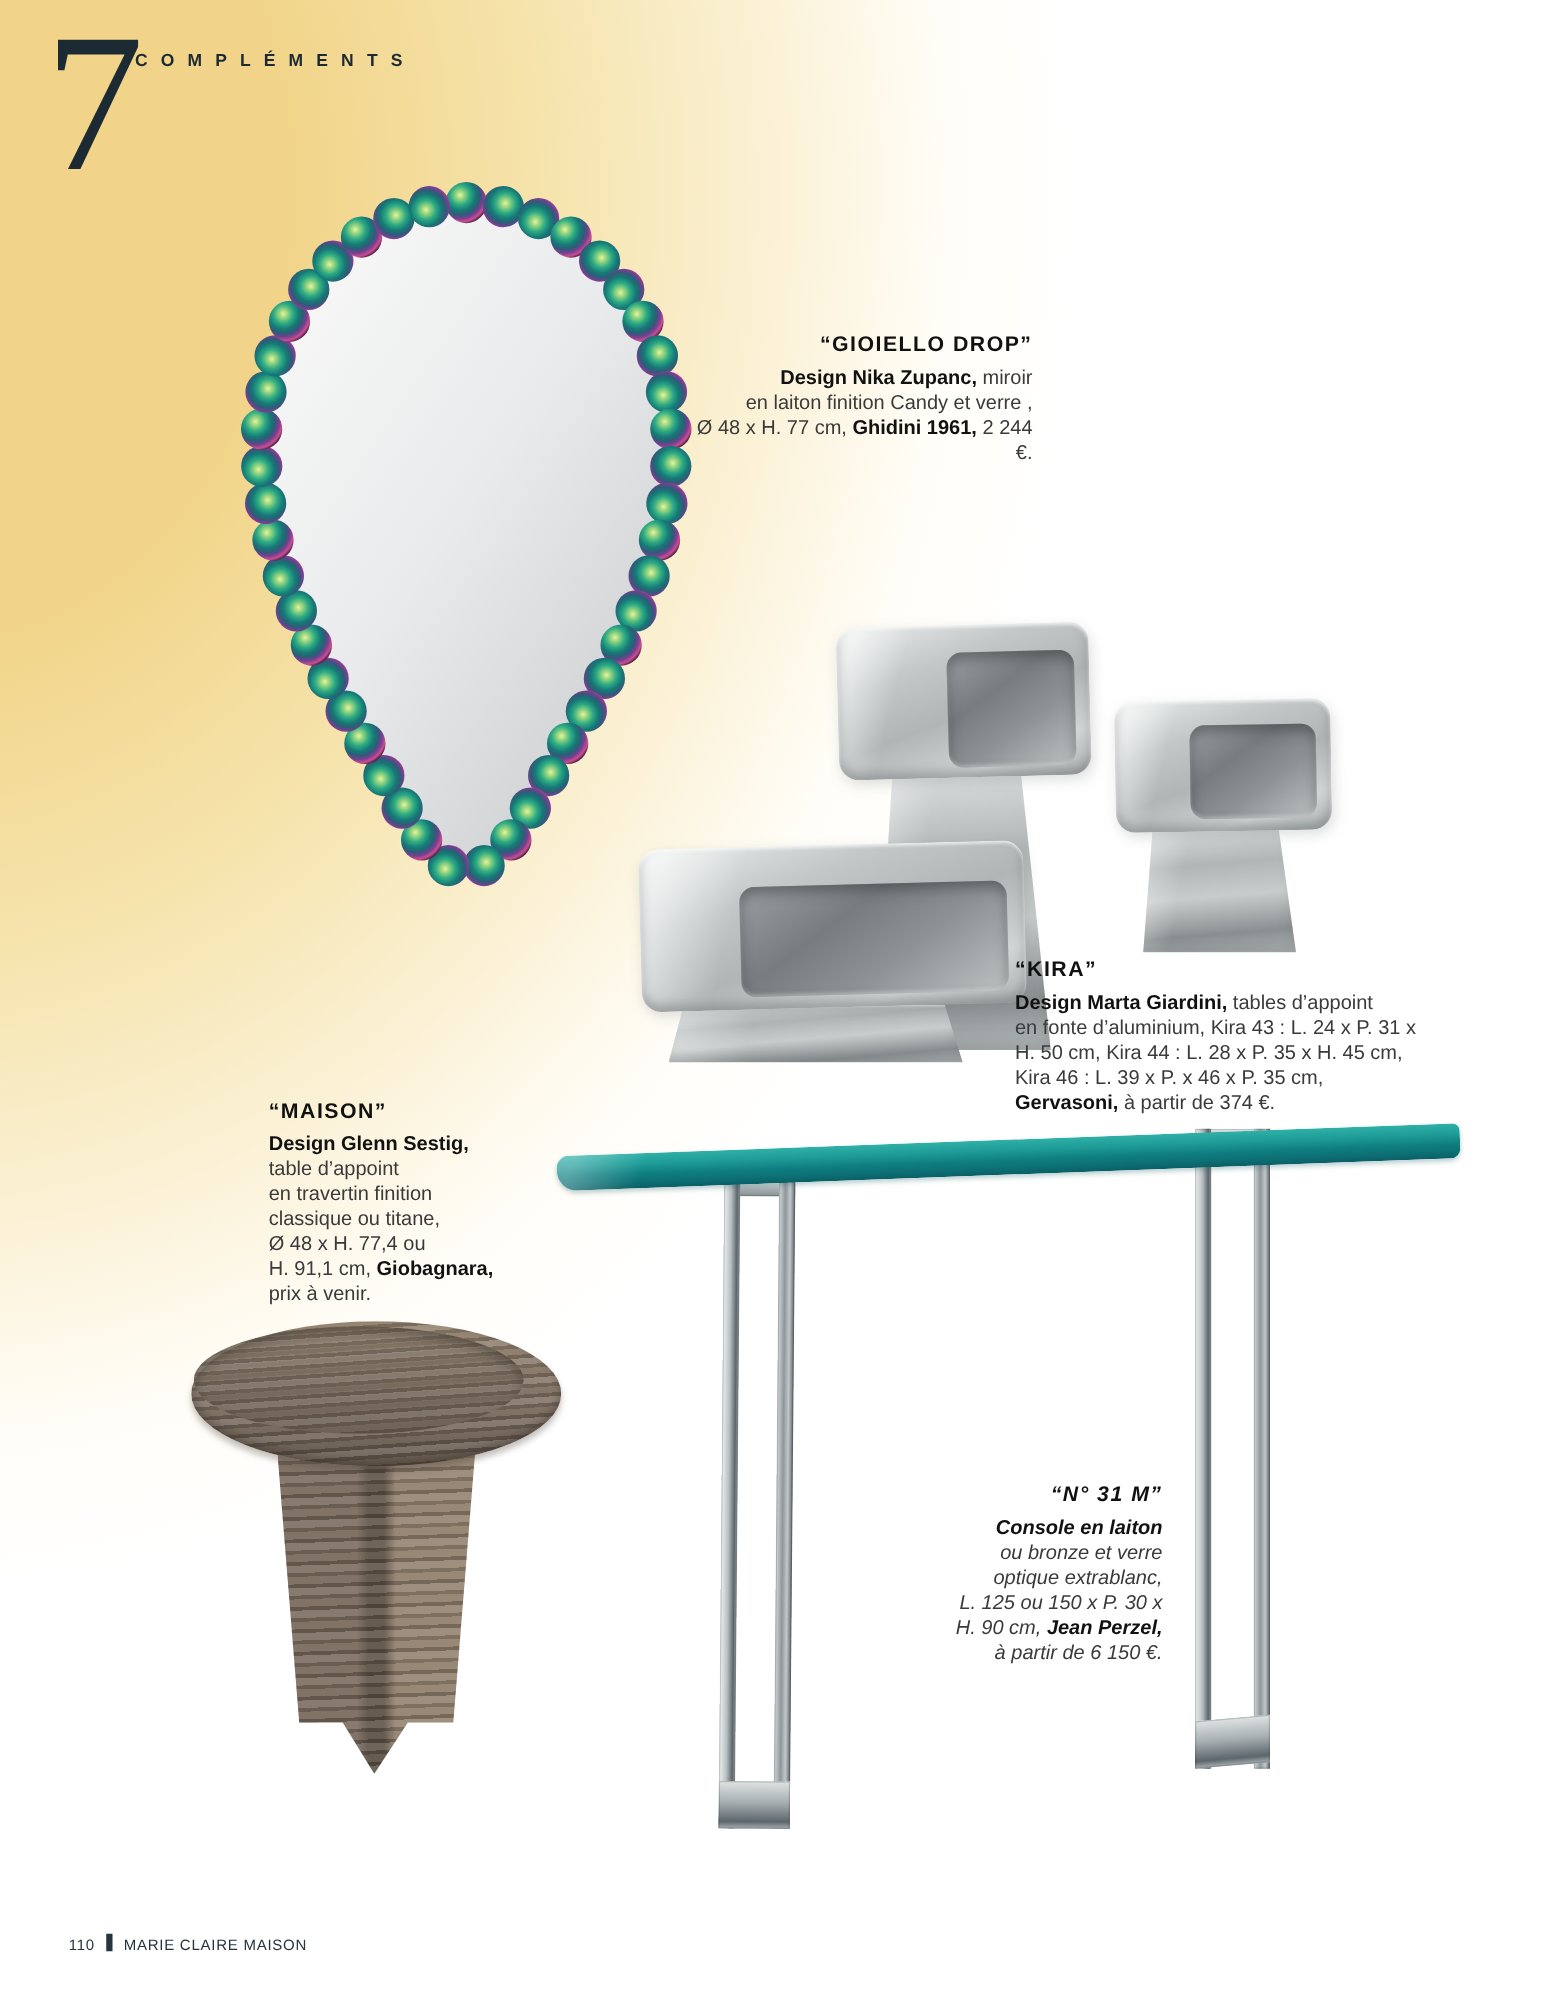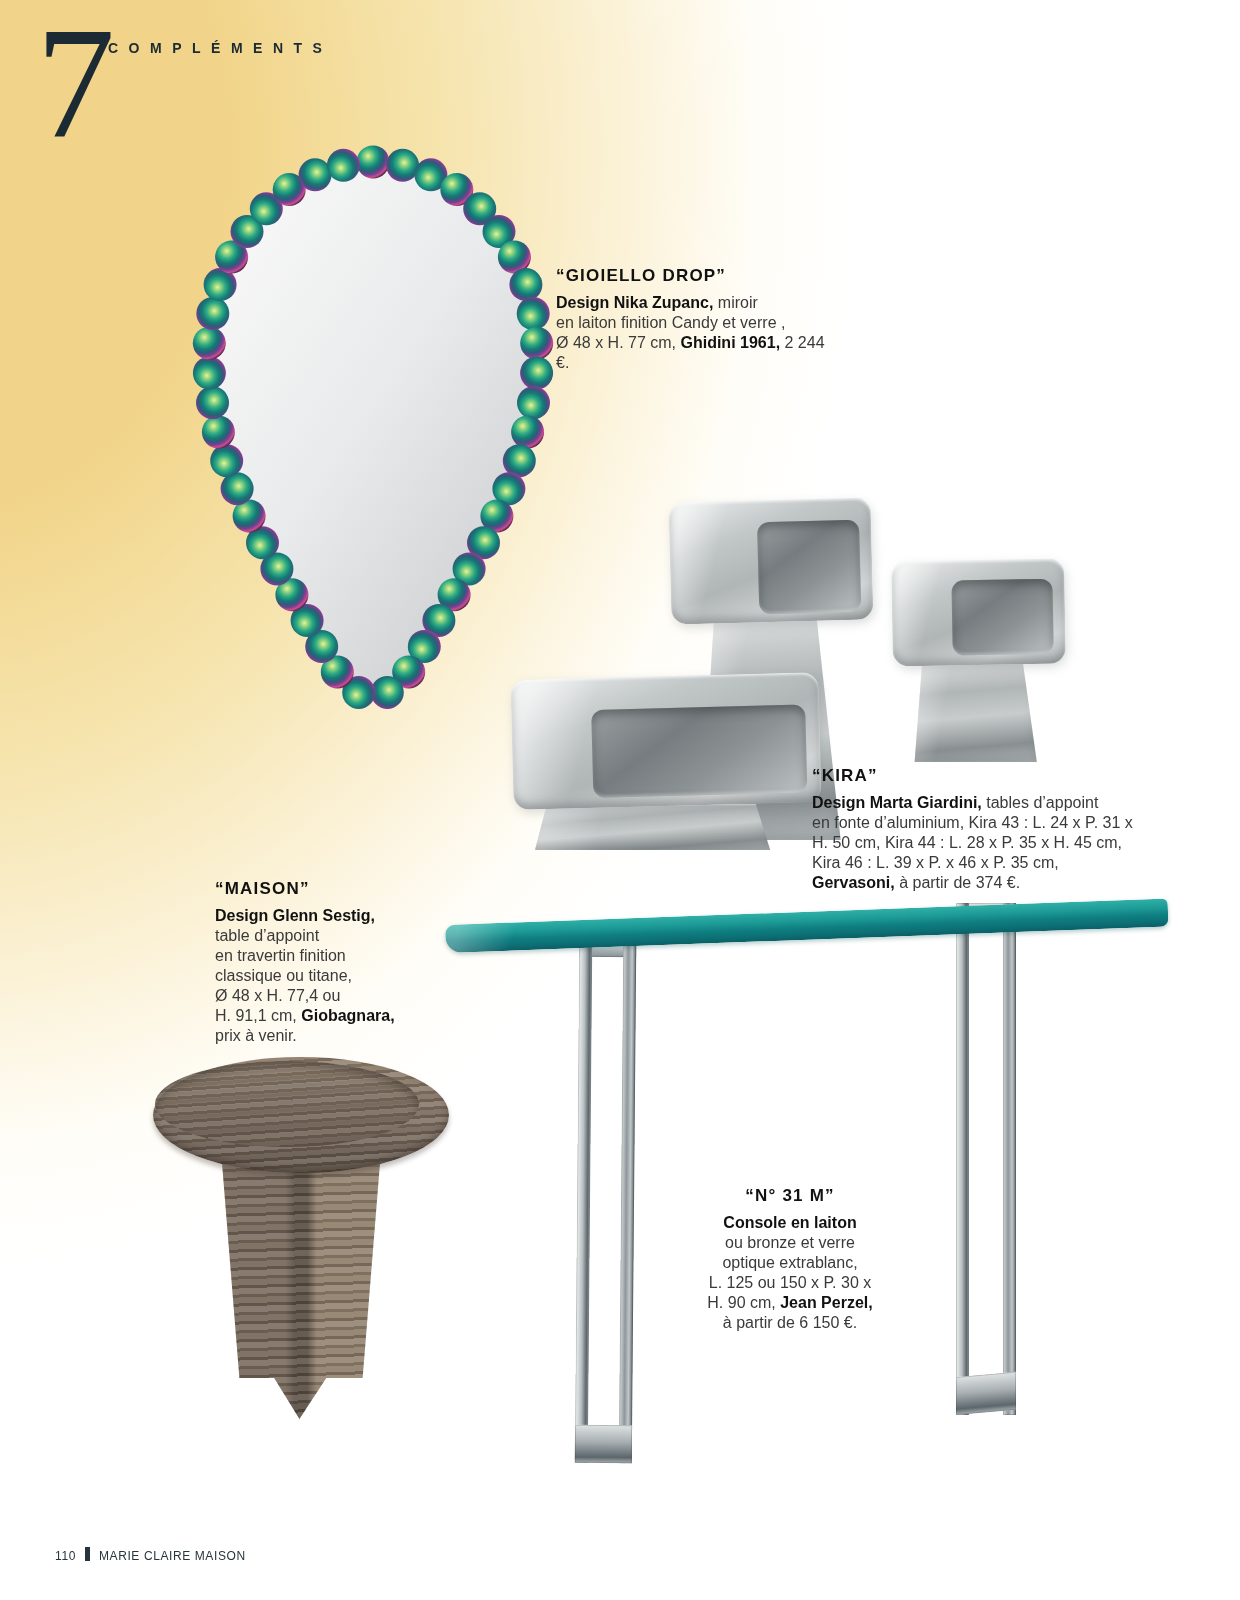--- a/index.html
+++ b/index.html
@@ -30,24 +30,24 @@
 
   
   #mirror-svg { position:absolute; left:183px; top:140px; }
 
   
   .cap { position:absolute; color:var(--text); font-size:16px; line-height:20px; }
   .cap h3 { margin:0 0 7px 0; font-size:17px; letter-spacing:1.2px;
             color:var(--text_bold); font-weight:700; }
   .cap p  { margin:0; }
   .cap .b { font-weight:700; color:var(--text_bold); }
-  .cap-gioiello { left:556px; top:266px; width:270px; }
+  .cap-gioiello { left:556px; top:266px; width:270px;text-align:right; }
   .cap-kira     { left:812px; top:766px; width:350px; }
   .cap-tanell   { left:215px; top:879px; width:210px; }
-  .cap-n31m     { left:670px; top:1186px; width:240px; text-align:center; }
+  .cap-n31m     { left:690px; top:1186px; width:240px; text-align:right;font-style:italic; }
 
   
   .kira-scene { position:absolute; left:500px; top:490px; width:575px; height:365px; }
   .kira-scene * { position:absolute; }
   .kbase {
     background:
       linear-gradient(100deg, rgba(255,255,255,.35) 0 6%, transparent 28%),
       linear-gradient(175deg, var(--alu_light) 0%, var(--alu_mid) 32%,
                       #c8cccc 55%, var(--alu_dark) 82%, #b4babb 100%);
     box-shadow: inset 0 1px 2px rgba(255,255,255,.6), inset -6px -4px 12px rgba(95,100,103,.35);

